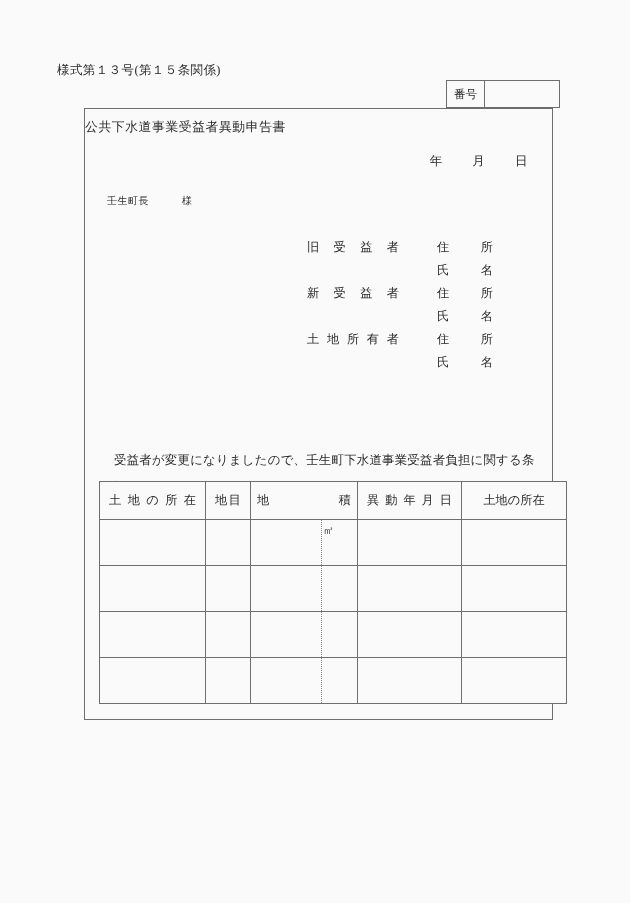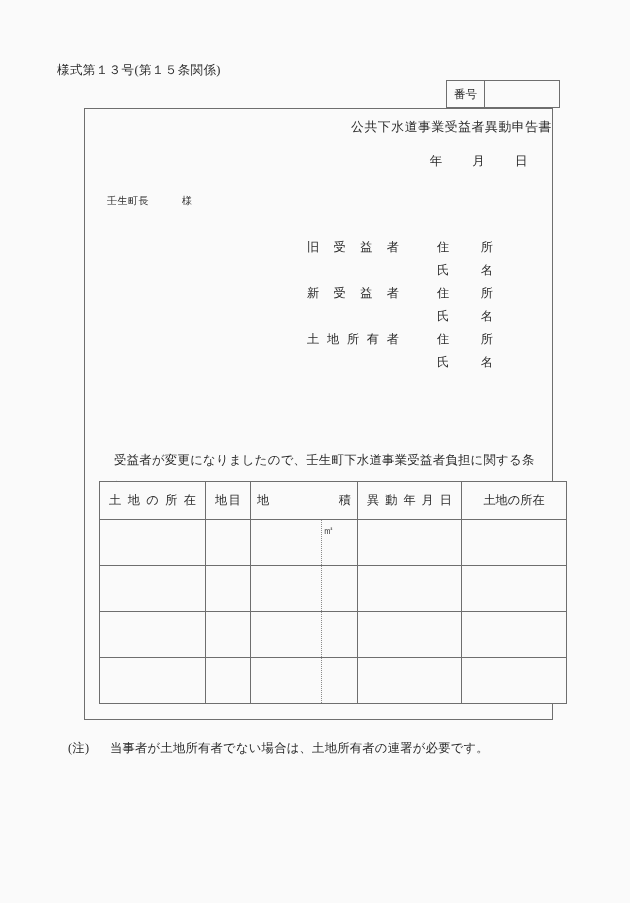--- a/index.html
+++ b/index.html
@@ -70,21 +70,21 @@
     border: 1px solid #6e6e6e;
     box-sizing: border-box;
     background: #fafafa;
   }
 
   .doc-title {
     position: absolute;
     left: 0;
     right: 0;
     top: 10px;
-    text-align: right;
+    text-align: left;
     font-size: 12.8px;
     letter-spacing: 0.6px;
   }
 
   .date-line {
     position: absolute;
     right: 24px;
     top: 44px;
     font-size: 12.5px;
     letter-spacing: 0.6px;
@@ -351,19 +351,14 @@
             <span class="area-dotted"></span>
           </td>
           <td></td>
           <td></td>
         </tr>
       </tbody>
     </table>
 
   </div>
 
-  <div class="footnote">
-    <span>(注)</span>
-    <span class="note-gap"></span>
-    <span>当事者が土地所有者でない場合は、土地所有者の連署が必要です。</span>
-  </div>
 
 </div>
 
 </body></html>

